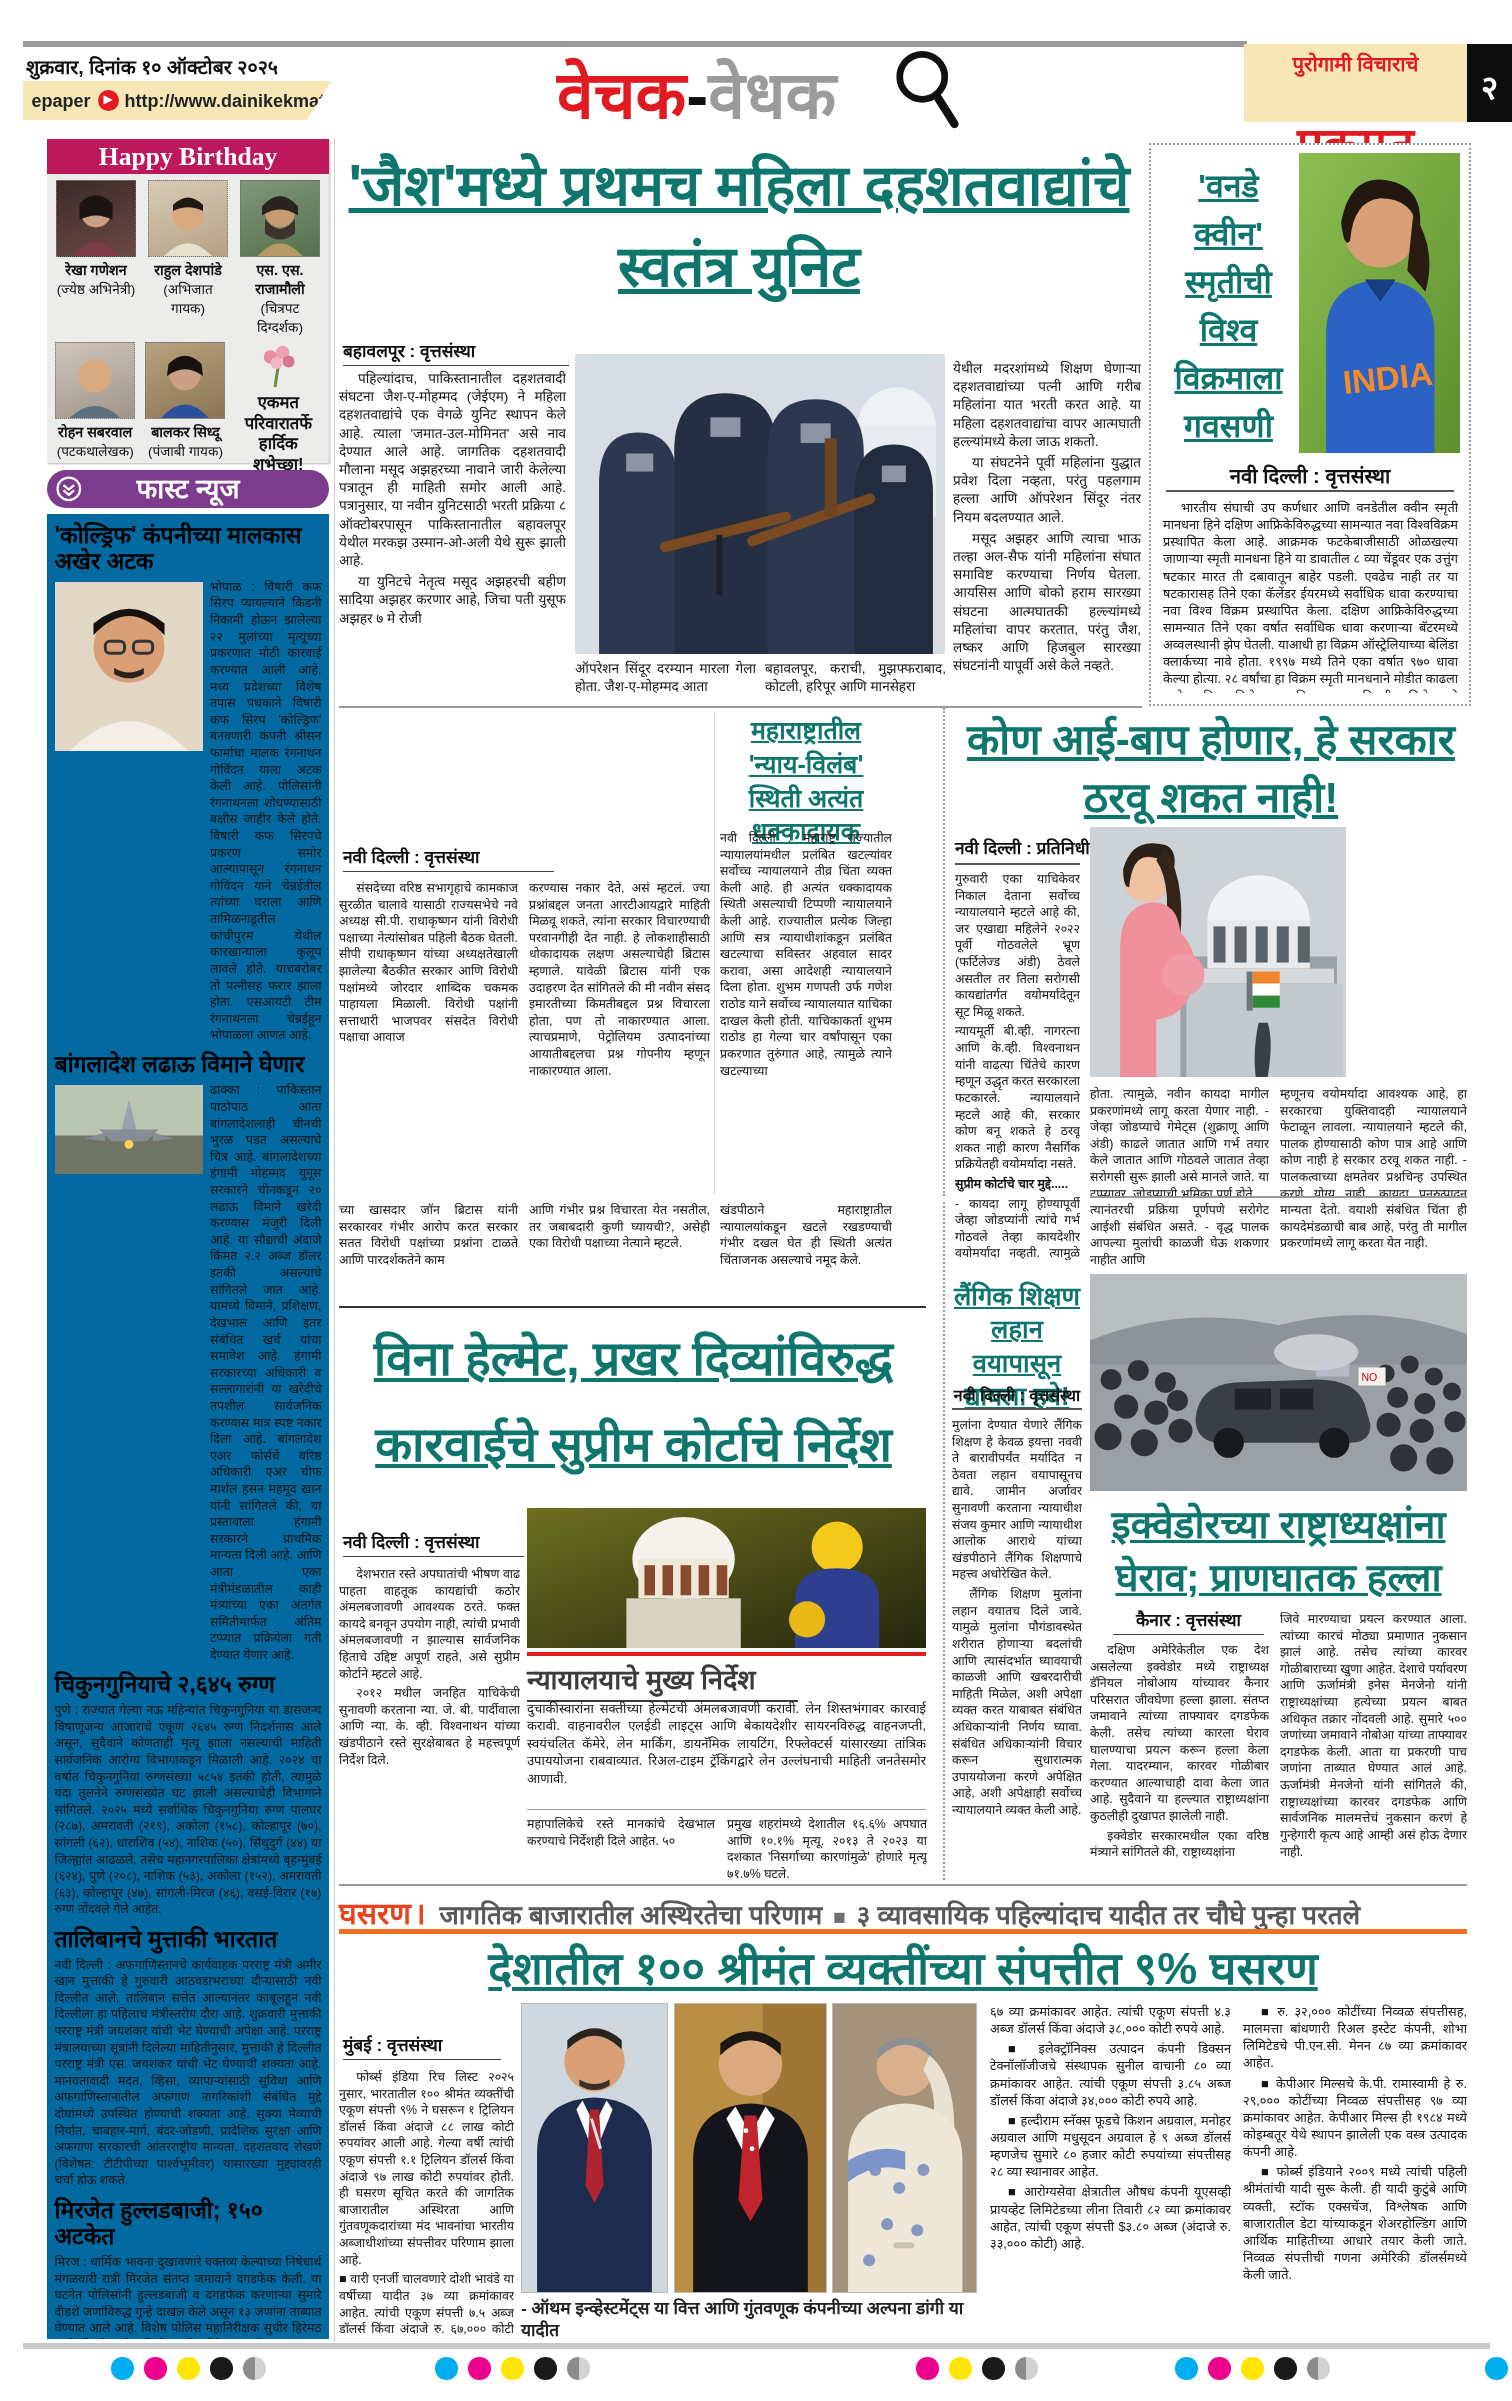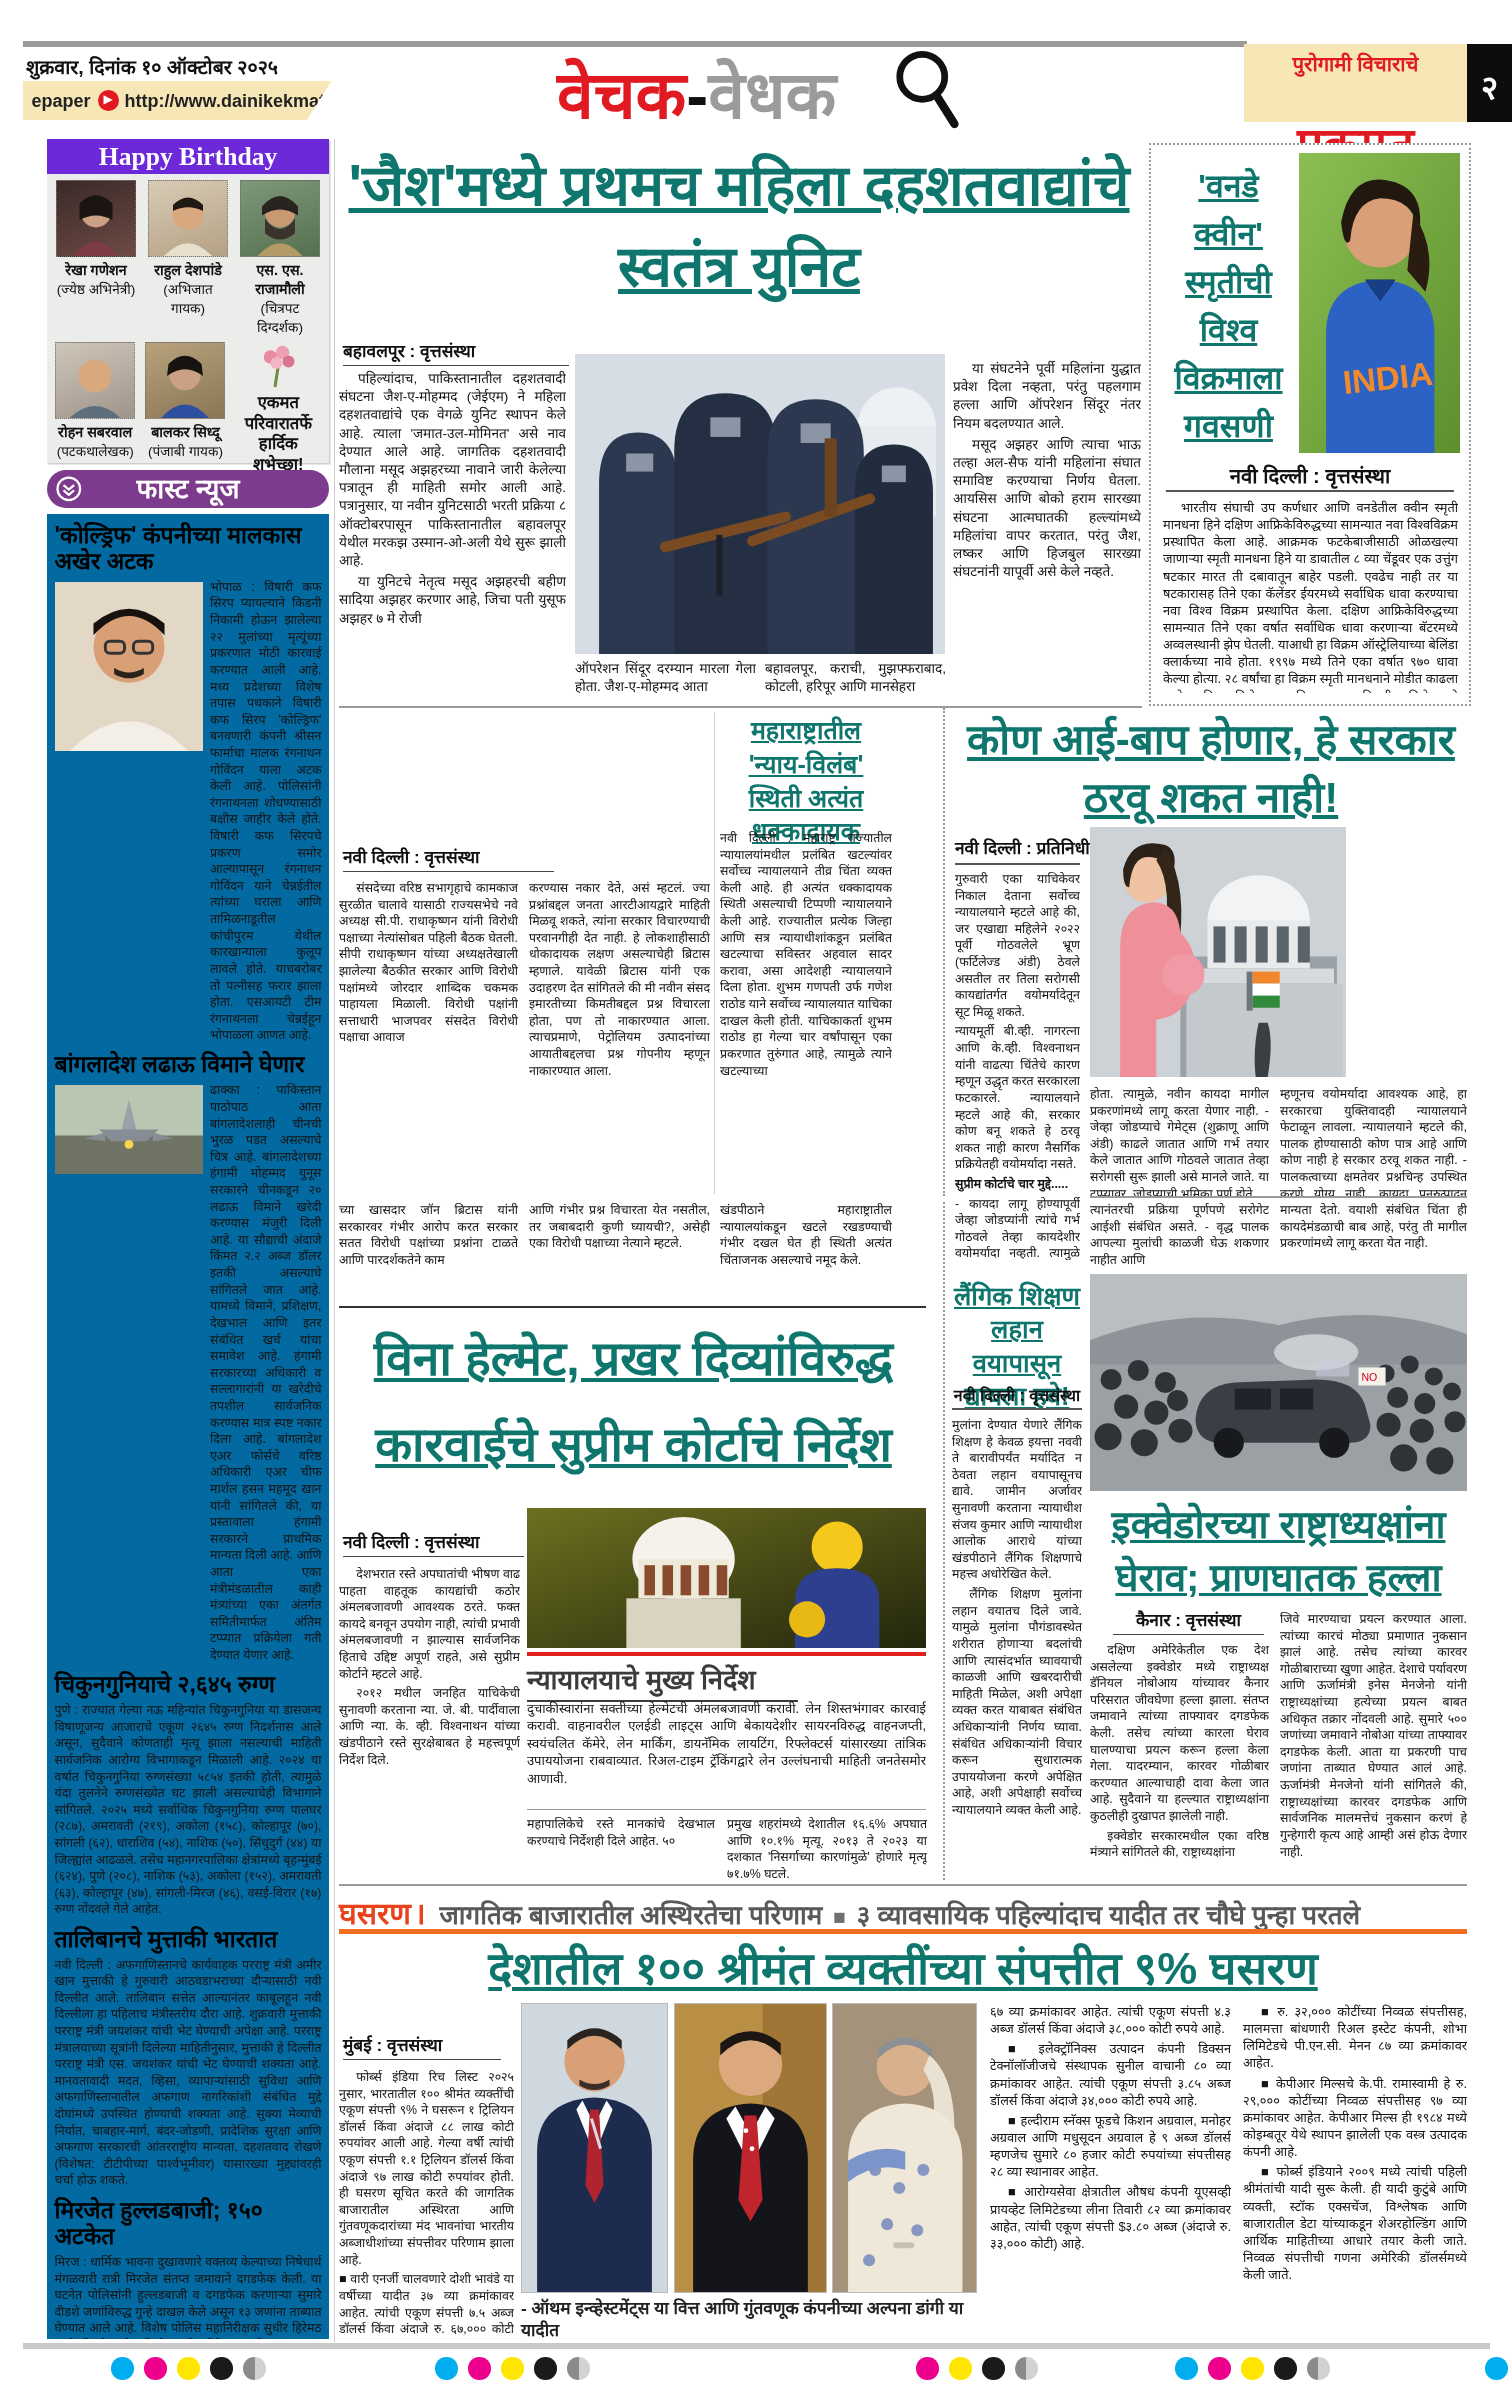--- a/index.html
+++ b/index.html
@@ -51,21 +51,21 @@
     <div class="ct b" style="font-size:20.3px;color:#e11a21;margin-top:4.5px;">पुरोगामी विचाराचे</div>
     <div class="ct" style="font-size:47px;font-weight:800;color:#e11a21;line-height:1.0;margin-top:44px;">एकमत</div>
   </div>
   <div class="abs" style="left:1467px;top:44px;width:45px;height:78px;background:#0d0d0d;">
     <div class="ct" style="color:#fff;font-size:33px;font-weight:bold;margin-top:19.6px;">२</div>
   </div>
 
   <div class="abs vr" style="left:334px;top:139px;height:2203px;"></div>
 
   <div class="abs" style="left:47px;top:139px;width:282px;height:324px;background:#ececea;box-shadow:1.5px 1.5px 0 #cfcfcd;">
-    <div style="height:35px;background:#6d28d9;color:#fff;text-align:center;font-family:'Liberation Serif','DejaVu Serif',serif;font-weight:bold;font-size:25.6px;line-height:35px;">Happy Birthday</div>
+    <div style="height:35px;background:#be185d;color:#fff;text-align:center;font-family:'Liberation Serif','DejaVu Serif',serif;font-weight:bold;font-size:25.6px;line-height:35px;">Happy Birthday</div>
     <div style="display:flex;justify-content:space-around;padding:6px 3px 0 3px;">
       <div style="width:84px;" class="ct">
         <div class="photo" style="width:78px;height:75px;border:1.5px dotted #777;margin:0 auto;background:linear-gradient(160deg,#3a2a28,#6e4a44);">
           <svg viewBox="0 0 100 100">
               <circle cx="50" cy="42" r="20" fill="#caa184"></circle>
               <path d="M20,100 Q50,62 80,100Z" fill="#7e3c46"></path>
               <path d="M28,30 Q50,8 72,30 L72,52 Q50,40 28,52Z" fill="#1c1412"></path>
             </svg>
         </div>
         <div class="b" style="font-size:14.3px;margin-top:3px;">रेखा गणेशन</div>
@@ -219,20 +219,21 @@
     </svg>
   </div>
   <div class="abs body" style="left:575px;top:660px;width:181px;height:45px;font-size:13.6px;">
       <p class="noind">ऑपरेशन सिंदूर दरम्यान मारला गेला होता. जैश-ए-मोहम्मद आता</p>
     </div>
   <div class="abs body" style="left:765px;top:660px;width:181px;height:45px;font-size:13.6px;">
       <p class="noind">बहावलपूर, कराची, मुझफ्फराबाद, कोटली, हरिपूर आणि मानसेहरा</p>
     </div>
 
   <div class="abs body" style="left:953px;top:360px;width:188px;height:345px;font-size:13.6px;">
+    <p class="noind">येथील मदरशांमध्ये शिक्षण घेणाऱ्या दहशतवाद्यांच्या पत्नी आणि गरीब महिलांना यात भरती करत आहे. या महिला दहशतवाद्यांचा वापर आत्मघाती हल्ल्यांमध्ये केला जाऊ शकतो.</p>
     <p>या संघटनेने पूर्वी महिलांना युद्धात प्रवेश दिला नव्हता, परंतु पहलगाम हल्ला आणि ऑपरेशन सिंदूर नंतर नियम बदलण्यात आले.</p>
     <p>मसूद अझहर आणि त्याचा भाऊ तल्हा अल-सैफ यांनी महिलांना संघात समाविष्ट करण्याचा निर्णय घेतला. आयसिस आणि बोको हराम सारख्या संघटना आत्मघातकी हल्ल्यांमध्ये महिलांचा वापर करतात, परंतु जैश, लष्कर आणि हिजबुल सारख्या संघटनांनी यापूर्वी असे केले नव्हते.</p>
   </div>
 
   <div class="abs dotted" style="left:1149px;top:143px;width:318px;height:559px;background:#fff;">
     <div class="abs hl" style="left:10.5px;top:16.6px;width:134px;font-size:32px;line-height:1.5;text-align:center;">'वनडे क्वीन' स्मृतीची विश्व विक्रमाला गवसणी</div>
     <div class="abs photo" style="left:148px;top:7.5px;width:161px;height:300px;">
       <svg viewBox="0 0 107 199" preserveAspectRatio="none">
         <rect width="107" height="199" fill="#79a83f"></rect>
         <rect width="107" height="199" fill="url(#g1)"></rect>

